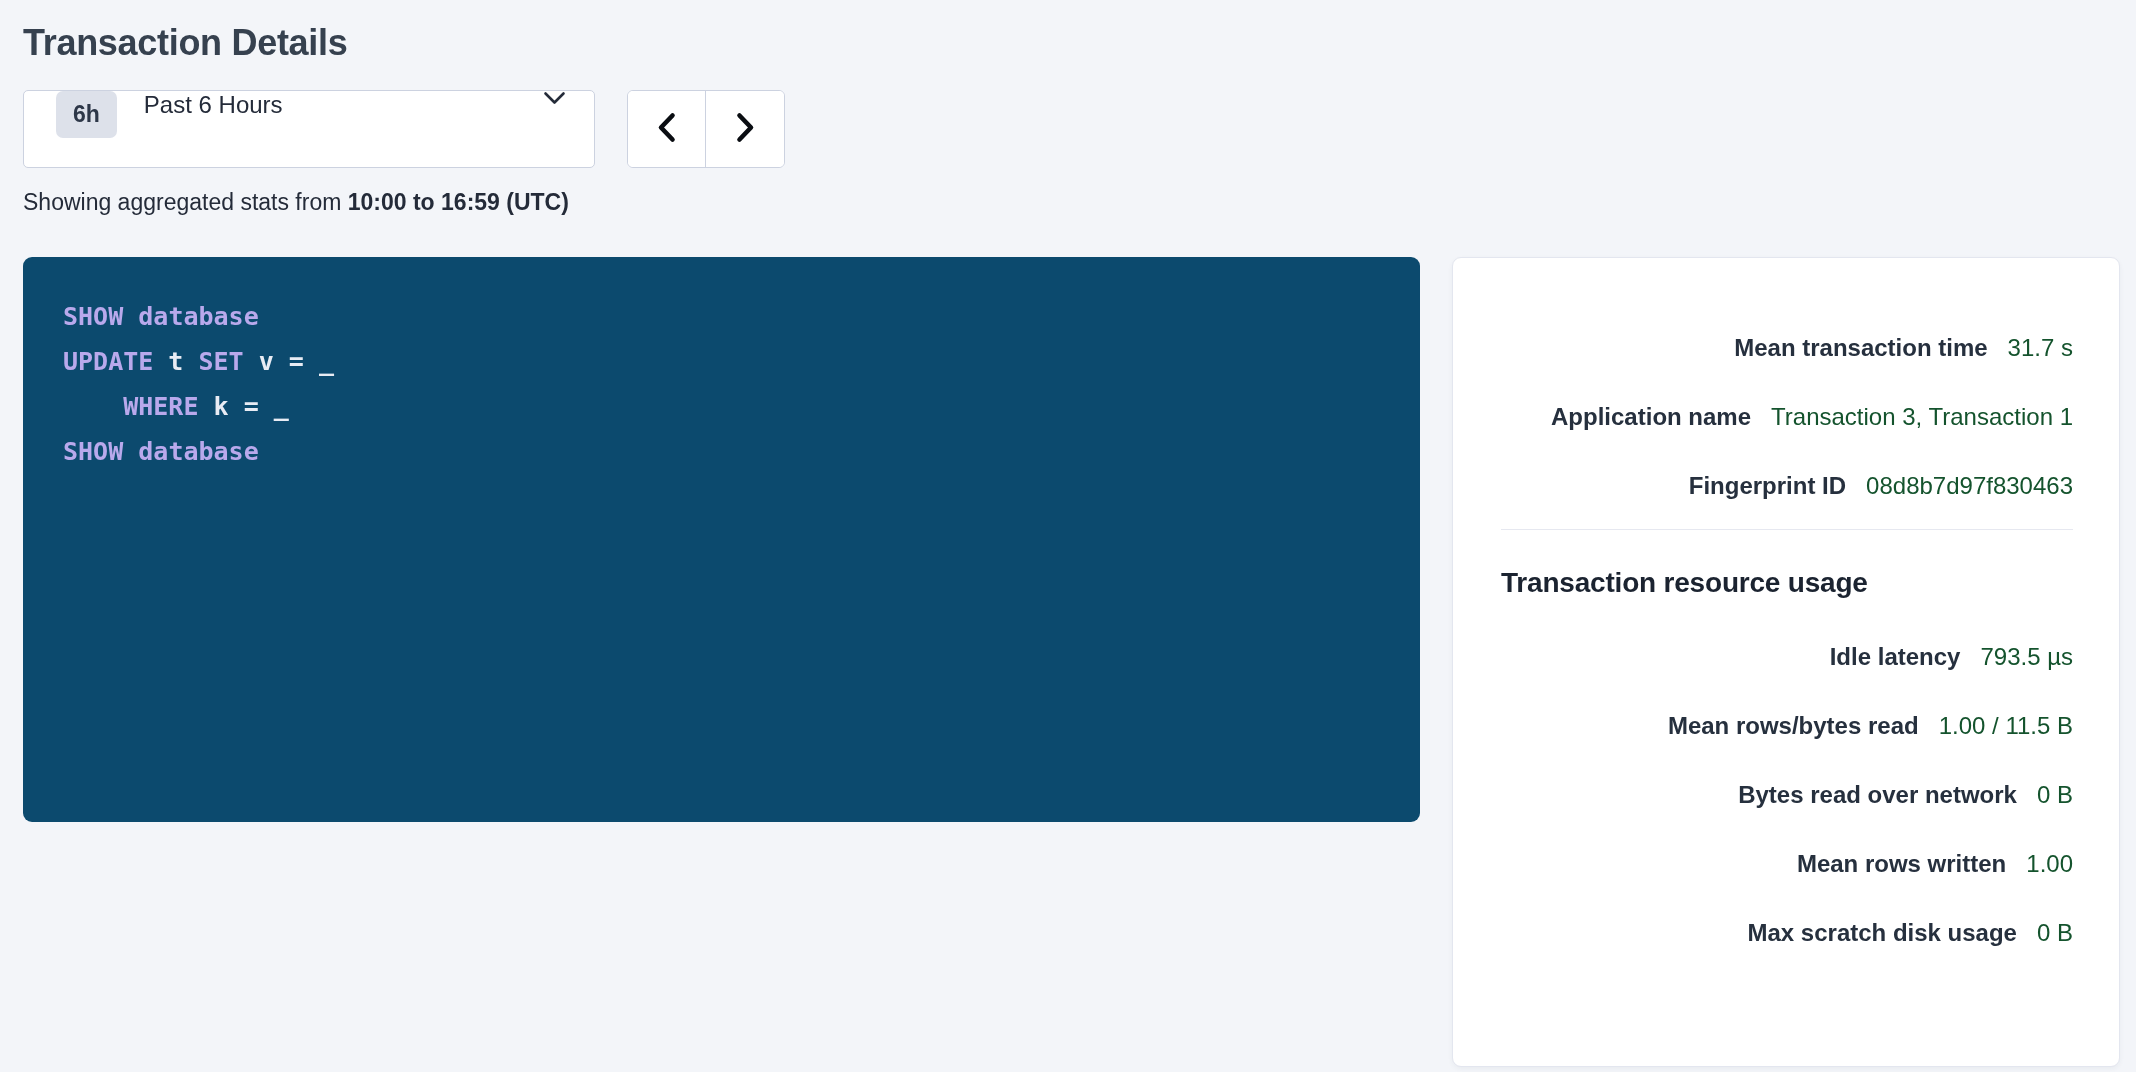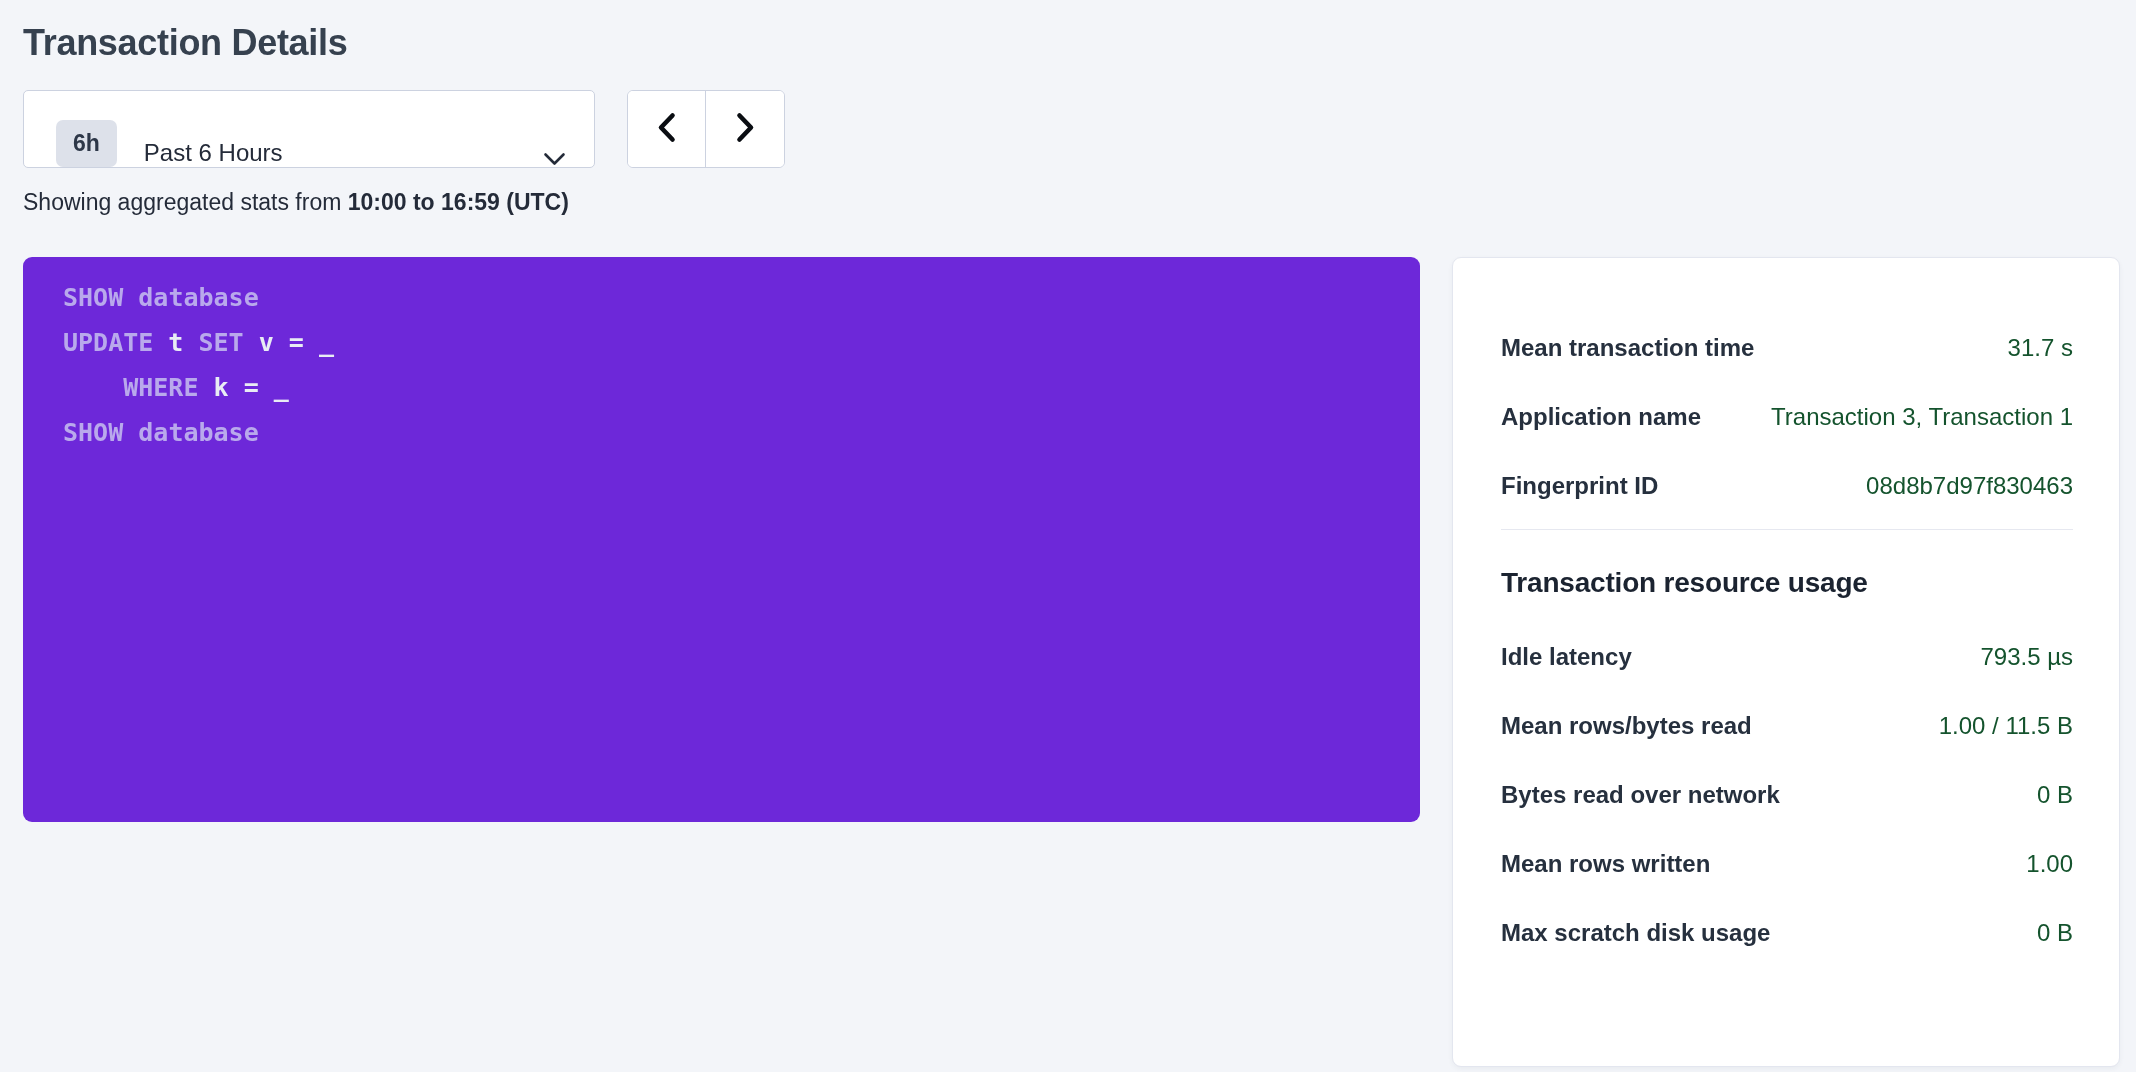--- a/index.html
+++ b/index.html
@@ -29,21 +29,21 @@
     display: flex;
     align-items: stretch;
     height: 78px;
   }
   .time-picker {
     width: 572px;
     background: #ffffff;
     border: 1px solid #ccd2e0;
     border-radius: 5px;
     display: flex;
-    align-items: flex-end;
+    align-items: flex-start;
     padding: 0 28px 0 32px;
     cursor: pointer;
   }
   .range-badge {
     background: #dde1ea;
     border-radius: 7px;
     height: 47px;
     line-height: 47px;
     padding: 0 17px;
     font-size: 23px;
@@ -100,23 +100,23 @@
 
   
   .main {
     display: flex;
     align-items: flex-start;
     margin-top: 41px;
   }
   .code-panel {
     width: 1397px;
     height: 565px;
-    background: #6d28d9;
+    background: #0c4a6e;
     border-radius: 9px;
-    padding: 18px 30px 0 40px;
+    padding: 37px 30px 0 40px;
     overflow: hidden;
   }
   .code-line {
     font-family: "DejaVu Sans Mono", monospace;
     font-size: 25px;
     line-height: 45px;
     font-weight: 700;
     white-space: pre;
   }
   .tok-keyword { color: #b9a9ec; }
@@ -129,24 +129,23 @@
     height: 810px;
     background: #ffffff;
     border: 1px solid #e3e6ef;
     border-radius: 9px;
     padding: 55px 46px 0 48px;
     box-shadow: 0 2px 5px rgba(40, 50, 80, 0.05);
   }
   .stat-row {
     height: 69px;
     display: flex;
-    justify-content: space-between;
+    justify-content: flex-end;
     align-items: center;
     font-size: 24px;
-    gap: 45px;
   }
   .stat-label { font-weight: 700; color: #26303e; padding-right: 20px; white-space: nowrap; }
   .stat-value { color: #14532d; text-align: right; white-space: nowrap; }
   .divider {
     border: none;
     border-top: 1px solid #e6e8f0;
     margin: 9px 0 0 0;
   }
   .card-heading {
     margin: 37px 0 23px 0;

